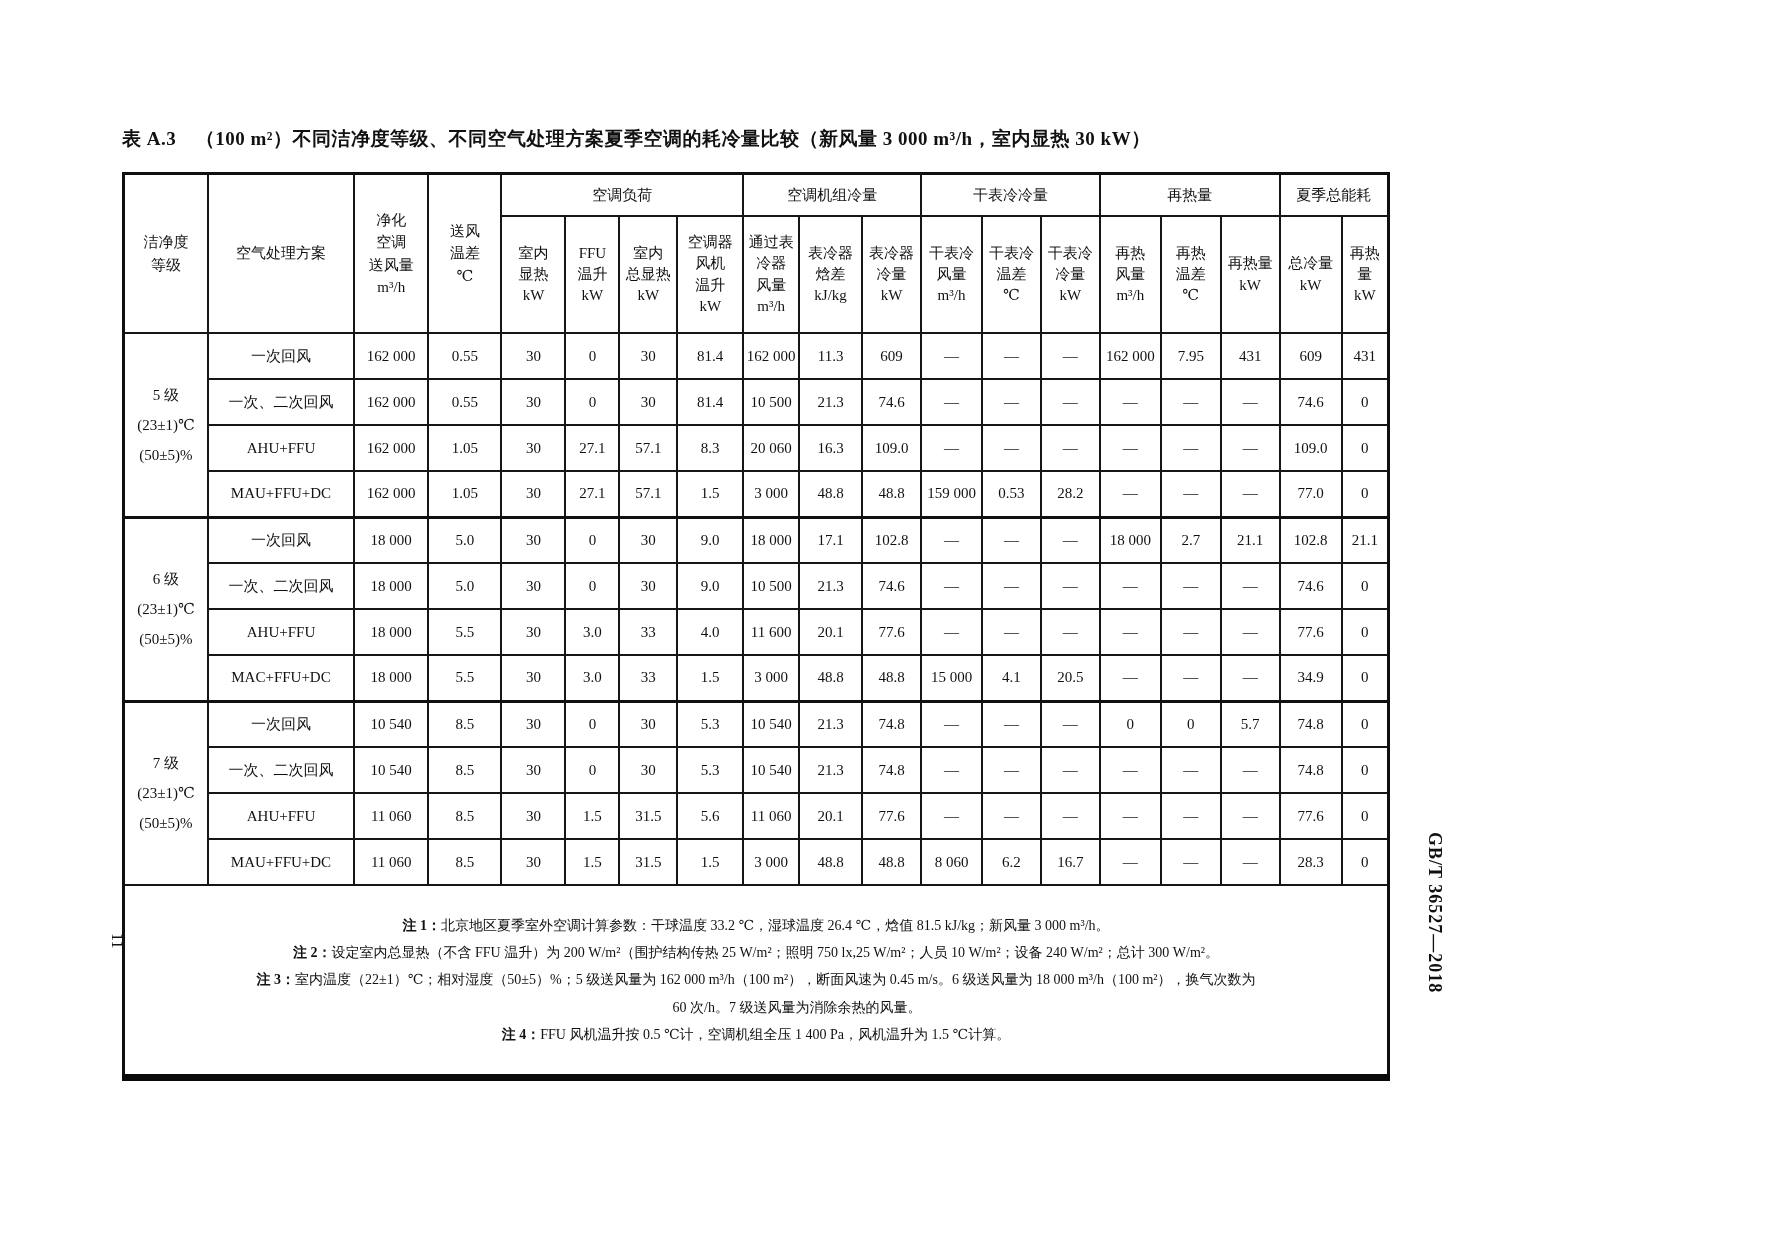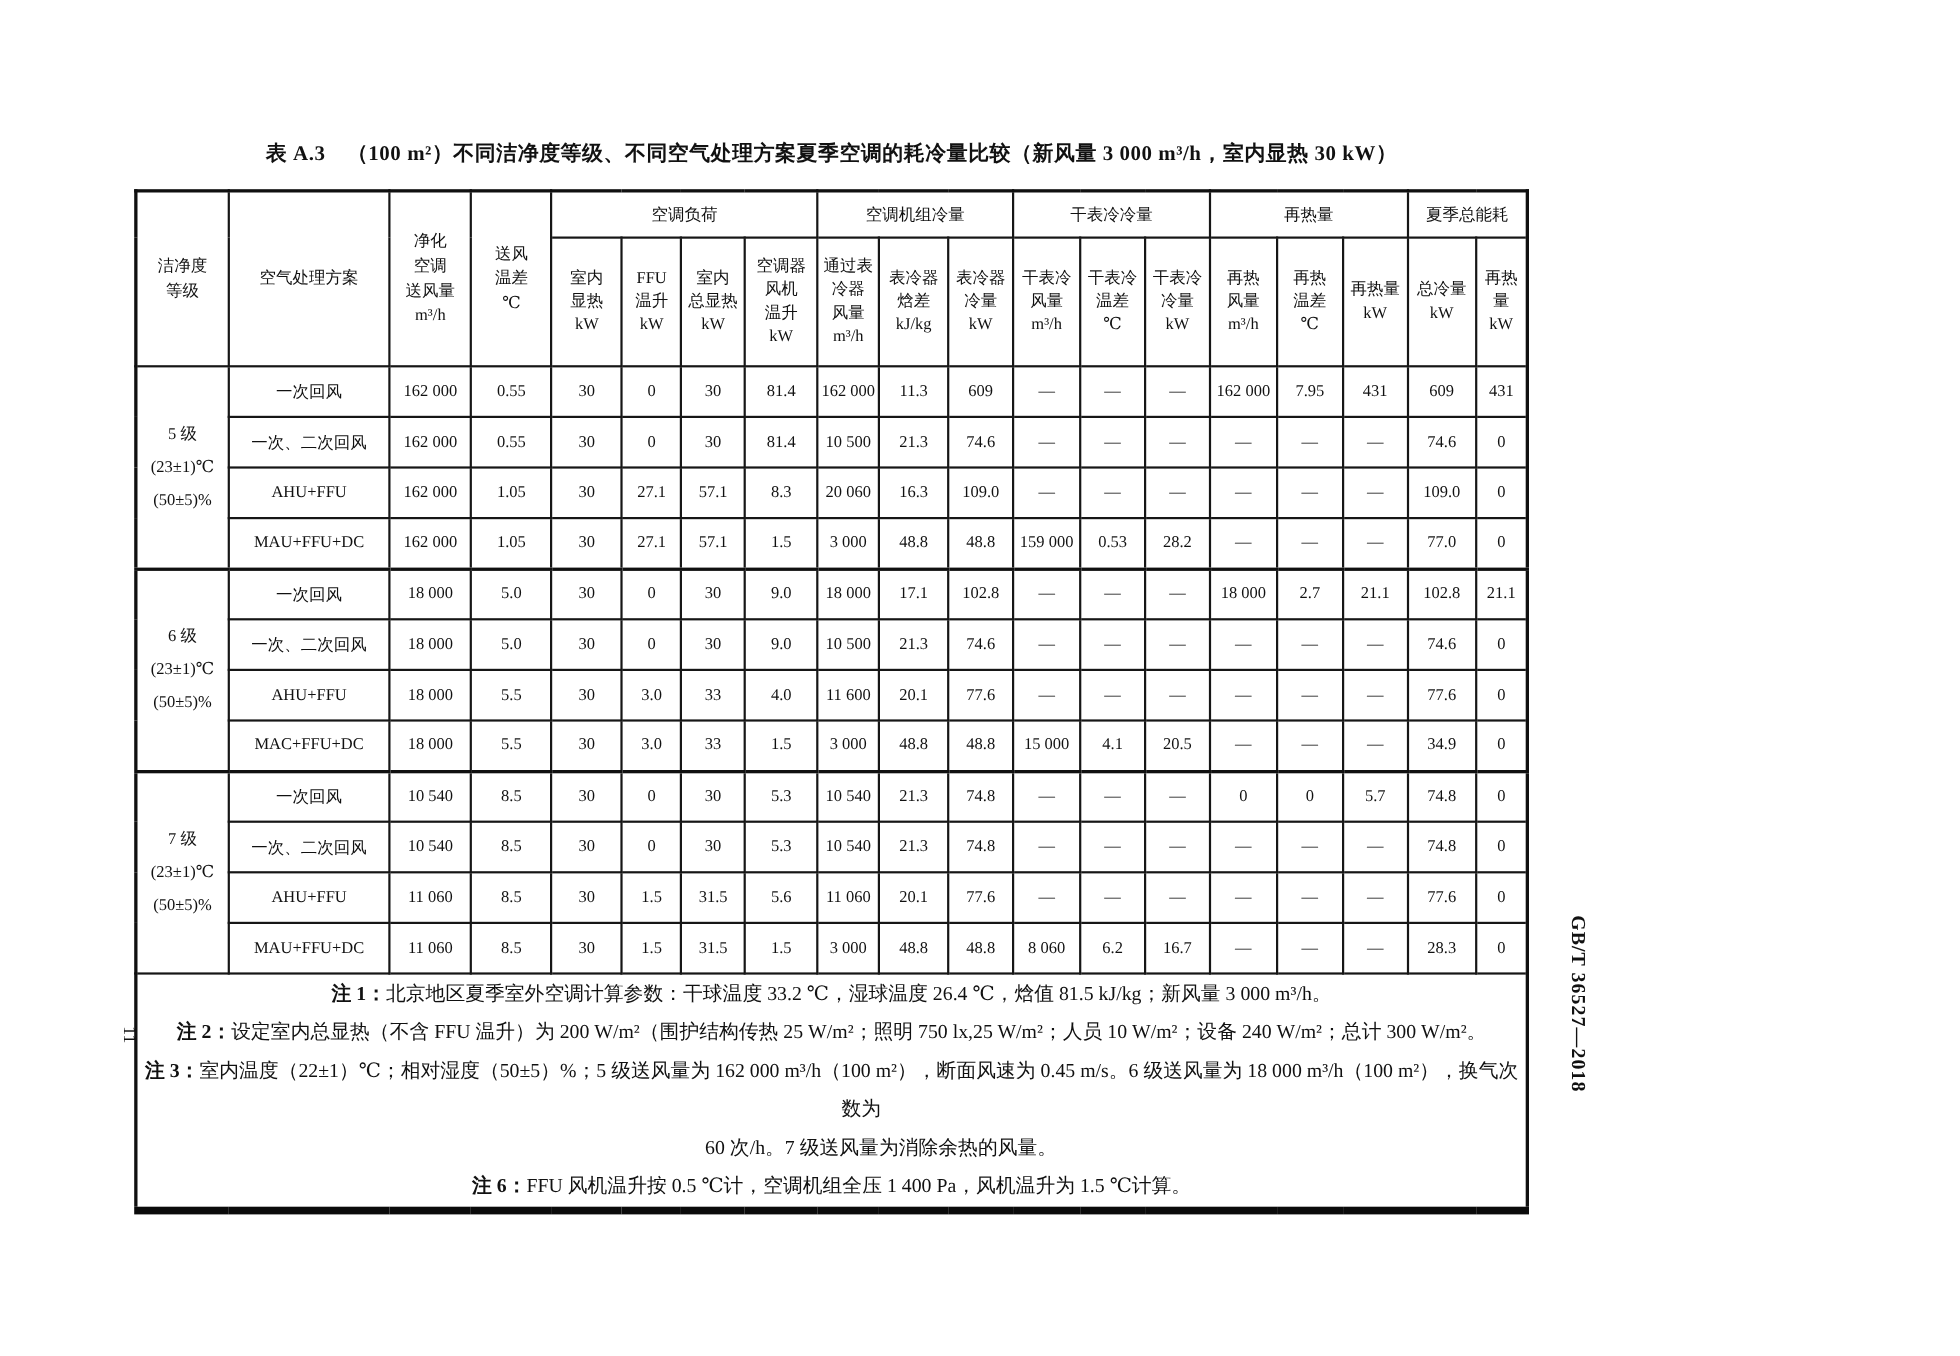--- a/index.html
+++ b/index.html
@@ -3,21 +3,21 @@
 <meta charset="utf-8">
 <style>
   html,body { margin:0; padding:0; background:#e8e8e8; }
   .page {
     position:relative; width:1782px; height:1233px; background:#ffffff;
     font-family:"Liberation Serif","DejaVu Serif",serif; color:#111;
     overflow:hidden;
   }
   .doc { position:absolute; left:122px; top:126px; width:1268px; }
   .doc-title {
-    text-align:center; font-weight:bold; font-size:19px;
+    font-weight:bold; font-size:19px;
     margin:0 0 20px 0; letter-spacing:0.5px; white-space:nowrap;
   }
   table.main {
     border-collapse:collapse; table-layout:fixed; width:1268px;
     border:3px solid #101010; border-bottom:7px solid #0a0a0a;
   }
   table.main th, table.main td {
     border:2px solid #161616; padding:0 2px; text-align:center;
     vertical-align:middle; font-weight:normal; font-size:15px;
     overflow:hidden;
@@ -28,21 +28,21 @@
   td.scheme { font-size:15px;margin-top:44px; }
   th.group-label { white-space:pre-line; line-height:2.0; font-size:15px; }
   tbody tr { height:46px; }
   tr.group-start { border-top:3px solid #101010; }
   tr.group-start th, tr.group-start td { border-top:3px solid #101010; }
   td.notes-cell {
     text-align:left; vertical-align:top; padding:26px 20px 18px 48px;
     height:188px;
   }
   .note-line {
-    font-size:18px; line-height:1.95;
+    font-size:14px; line-height:1.95;
     padding-left:54px; text-indent:-54px;
     white-space:pre-line;
   }
   .note-label { font-weight:bold; }
   .v-standard {
     position:absolute; left:1424px; top:832px;
     writing-mode:vertical-rl; font-weight:bold; font-size:18px;
     letter-spacing:1px; white-space:nowrap;
   }
   .v-pagenum {
@@ -396,21 +396,21 @@
             <td>0</td>
           </tr>
         </tbody>
       <tfoot>
         <tr>
           <td colspan="19" class="notes-cell">
             <div class="note-line"><span class="note-label">注 1：</span><span>北京地区夏季室外空调计算参数：干球温度 33.2 ℃，湿球温度 26.4 ℃，焓值 81.5 kJ/kg；新风量 3 000 m³/h。</span></div>
             <div class="note-line"><span class="note-label">注 2：</span><span>设定室内总显热（不含 FFU 温升）为 200 W/m²（围护结构传热 25 W/m²；照明 750 lx,25 W/m²；人员 10 W/m²；设备 240 W/m²；总计 300 W/m²。</span></div>
             <div class="note-line"><span class="note-label">注 3：</span><span>室内温度（22±1）℃；相对湿度（50±5）%；5 级送风量为 162 000 m³/h（100 m²），断面风速为 0.45 m/s。6 级送风量为 18 000 m³/h（100 m²），换气次数为
 　　60 次/h。7 级送风量为消除余热的风量。</span></div>
-            <div class="note-line"><span class="note-label">注 6：</span><span>FFU 风机温升按 0.5 ℃计，空调机组全压 1 400 Pa，风机温升为 1.5 ℃计算。</span></div>
+            <div class="note-line"><span class="note-label">注 4：</span><span>FFU 风机温升按 0.5 ℃计，空调机组全压 1 400 Pa，风机温升为 1.5 ℃计算。</span></div>
           </td>
         </tr>
       </tfoot>
     </table>
   </div>
 
   <div class="v-standard">GB/T 36527—2018</div>
   <div class="v-pagenum">11</div>
 
 </div>

